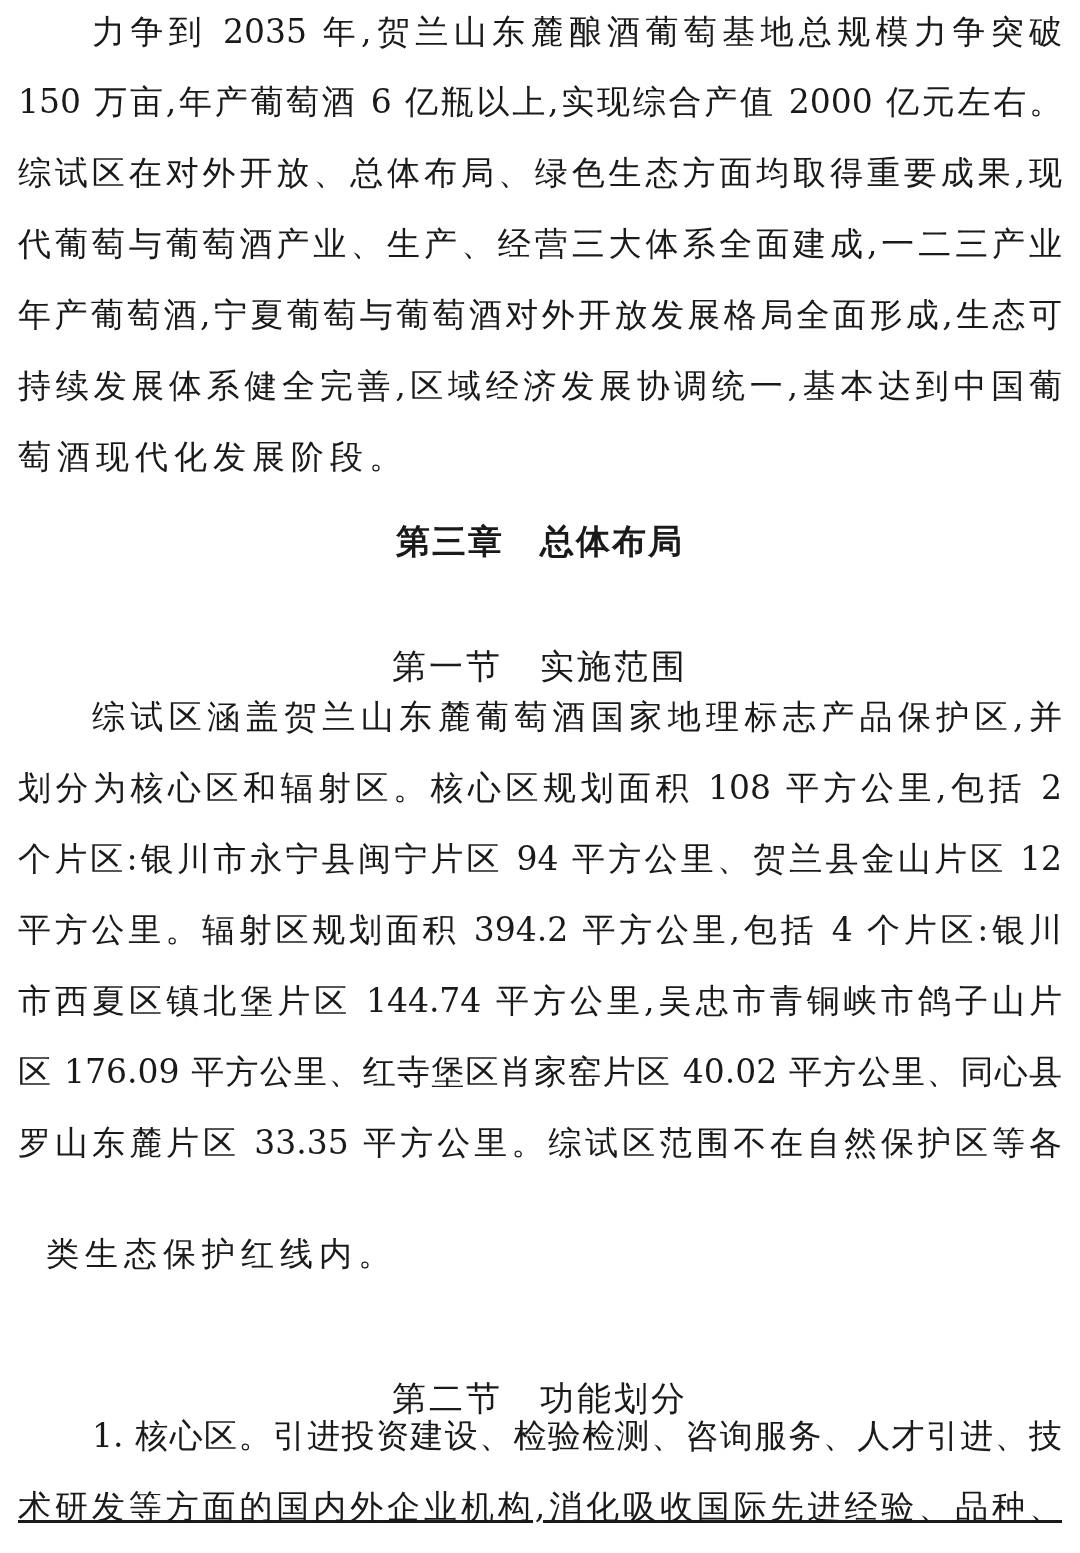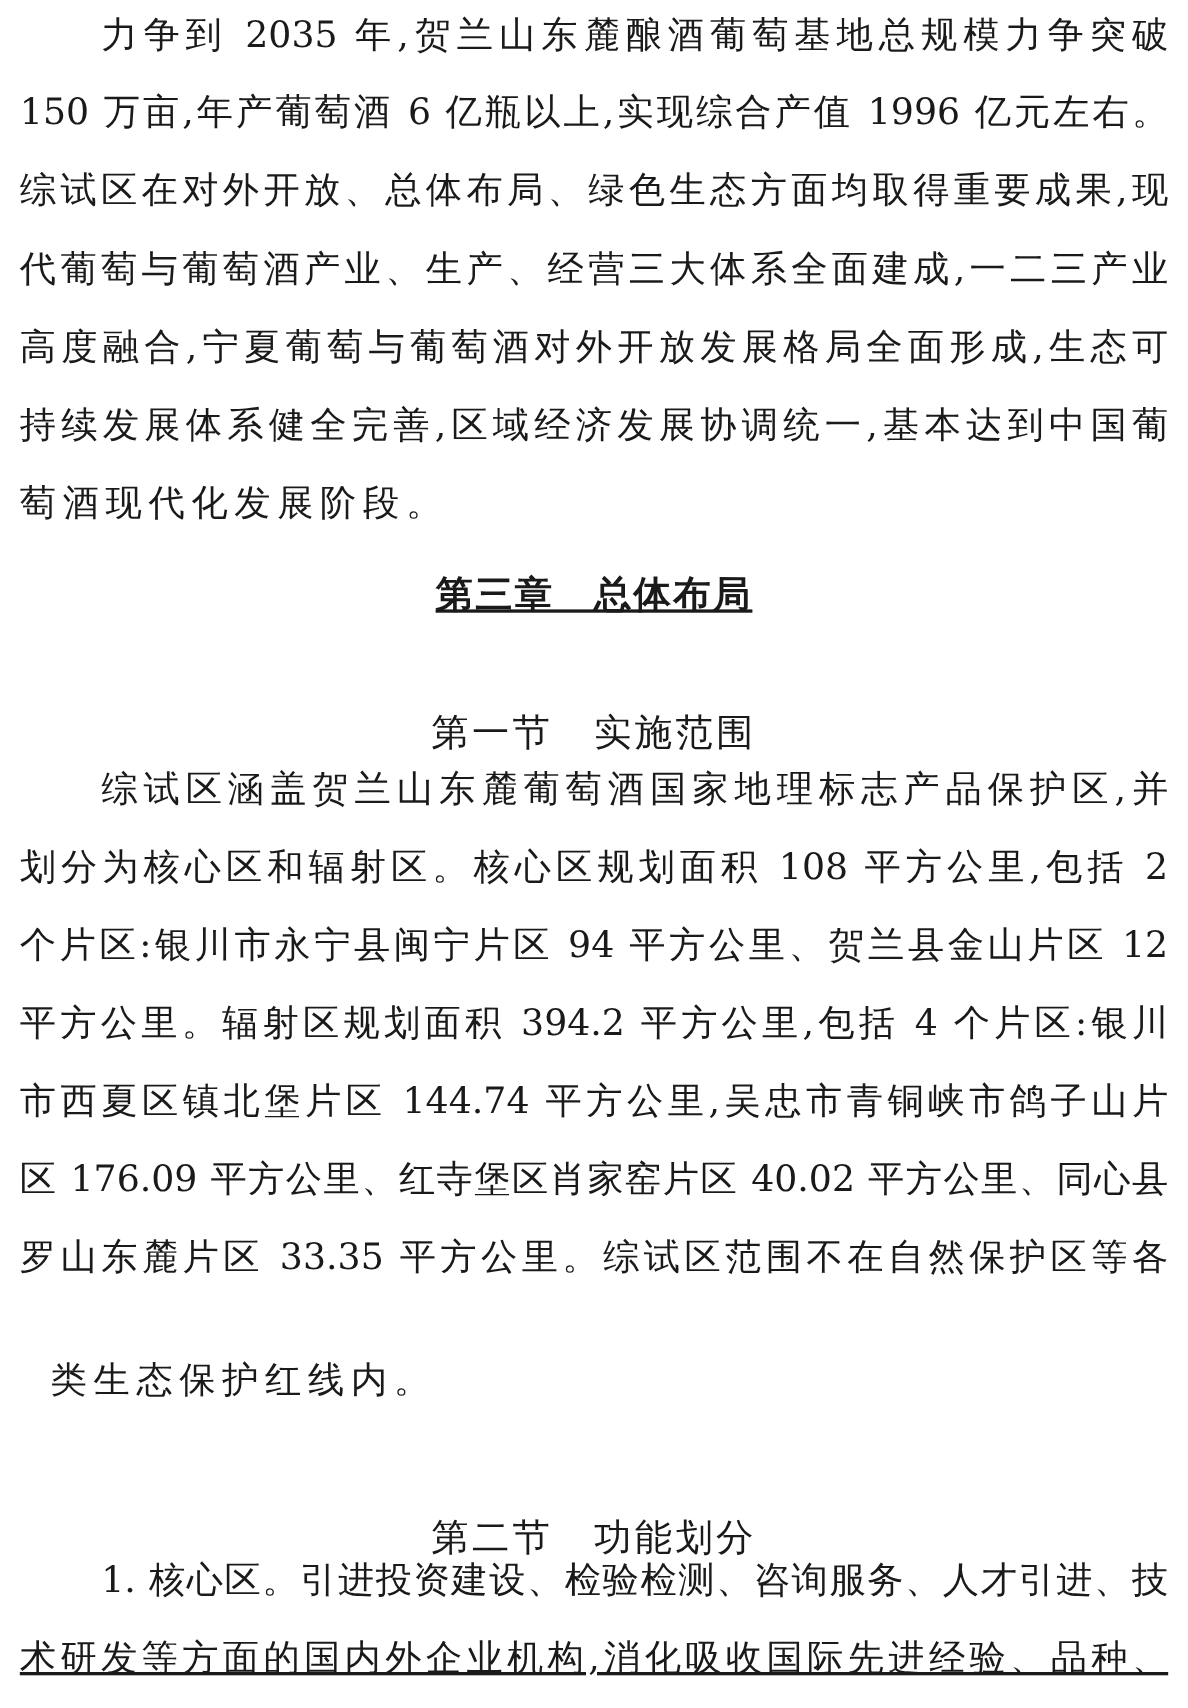--- a/index.html
+++ b/index.html
@@ -48,38 +48,37 @@
       width: 1080px;
       text-align: center;
       font-size: 34px;
       line-height: 48px;
       white-space: pre;
     }
     .heading.chapter {
       font-family: "DejaVu Sans", "Liberation Sans", sans-serif;
       font-weight: bold;
       letter-spacing: 2px;
-      text-decoration: underline;
     }
     .heading.section {
       font-weight: normal;
       letter-spacing: 3px;
     }
   </style>
 </head>
 <body>
 
 <div class="page">
 
   <div>
     <div class="line indent" style="top:8px;">力争到 2035 年,贺兰山东麓酿酒葡萄基地总规模力争突破</div>
-    <div class="line" style="top:78px;">150 万亩,年产葡萄酒 6 亿瓶以上,实现综合产值 1996 亿元左右。</div>
+    <div class="line" style="top:78px;">150 万亩,年产葡萄酒 6 亿瓶以上,实现综合产值 2000 亿元左右。</div>
     <div class="line" style="top:149px;">综试区在对外开放、总体布局、绿色生态方面均取得重要成果,现</div>
     <div class="line" style="top:220px;">代葡萄与葡萄酒产业、生产、经营三大体系全面建成,一二三产业</div>
-    <div class="line" style="top:291px;">高度融合,宁夏葡萄与葡萄酒对外开放发展格局全面形成,生态可</div>
+    <div class="line" style="top:291px;">年产葡萄酒,宁夏葡萄与葡萄酒对外开放发展格局全面形成,生态可</div>
     <div class="line" style="top:362px;">持续发展体系健全完善,区域经济发展协调统一,基本达到中国葡</div>
     <div class="line last" style="top:433px;">萄酒现代化发展阶段。</div>
   </div>
 
   <div class="heading chapter" style="top:517px;">第三章　总体布局</div>
 
   <div>
     <div class="heading section" style="top:642px;">第一节　实施范围</div>
     <div>
       <div class="line indent" style="top:693px;">综试区涵盖贺兰山东麓葡萄酒国家地理标志产品保护区,并</div>

